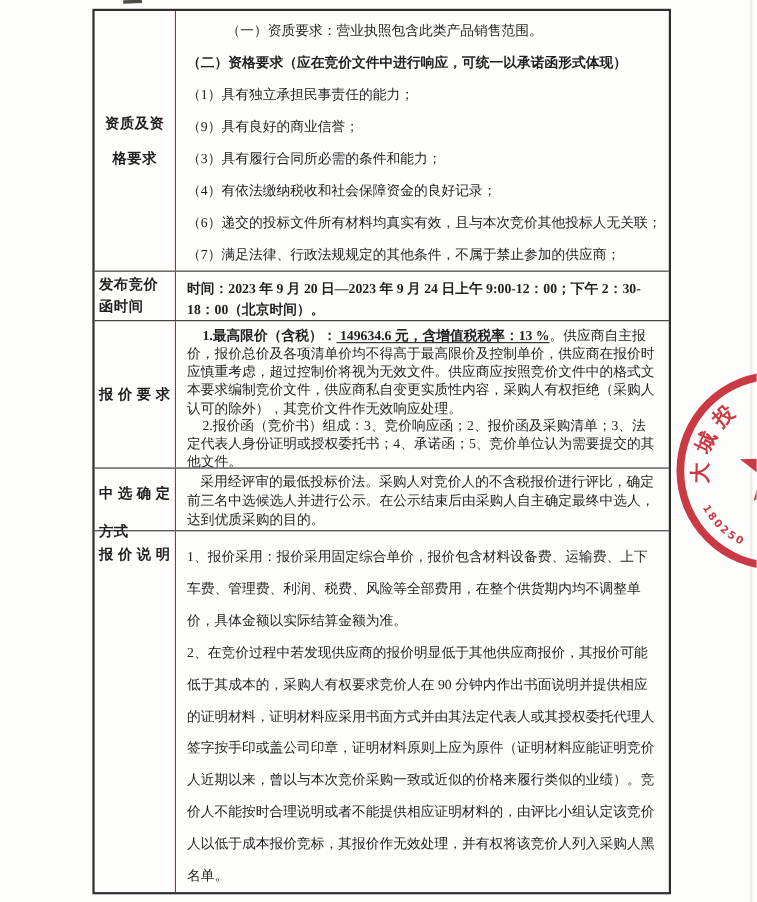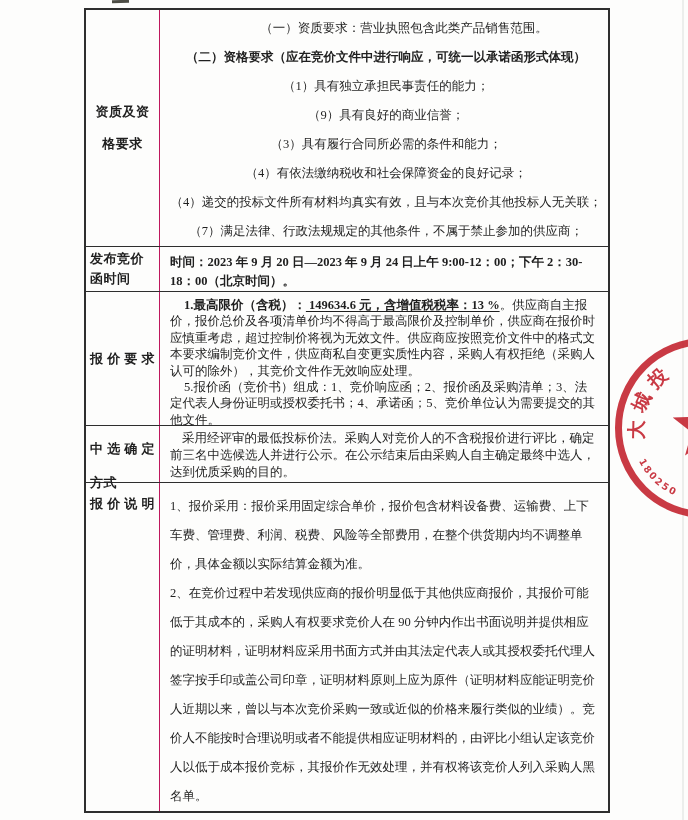--- a/index.html
+++ b/index.html
@@ -39,21 +39,21 @@
   .lab-r2 .label-text { line-height:20px; }
   .lab-r3 { justify-content:center; }
   .lab-r3 .label-text { line-height:16px; text-align:justify; text-align-last:justify; }
   .lab-r4 { padding-top:6px; }
   .lab-r4 .label-text { line-height:34px; text-align:justify; text-align-last:left; }
   .lab-r5 { padding-top:13px; }
   .lab-r5 .label-text { line-height:16px; text-align:justify; text-align-last:justify; }
 
   .content-cell { flex:1; font-size:12.5px; overflow:hidden; }
 
-  .c1 { padding:4px 6px 0 10px;text-align:center; }
+  .c1 { padding:4px 6px 0 10px; }
   .c1 .req-item { line-height:29px; white-space:nowrap; }
   .c1 .req-item.indented { padding-left:36px; }
   .c1 .req-item.bold { font-weight:700; }
 
   .c2 { padding:6px 8px 0 10px; line-height:19px; font-weight:700; }
 
   .c3 { padding:5px 10px 0 10px; line-height:16.4px; }
   .c3 p { text-indent:14px; }
   .c3 .prefix { font-weight:700; }
   .c3 .filled { font-weight:700; text-decoration:underline; text-underline-offset:2px; }
@@ -78,39 +78,39 @@
     <div class="label-cell lab-center">
       <div class="label-text">资质及资格要求</div>
     </div>
     <div class="content-cell c1">
       <div class="req-item indented">（一）资质要求：营业执照包含此类产品销售范围。</div>
       <div class="req-item bold">（二）资格要求（应在竞价文件中进行响应，可统一以承诺函形式体现）</div>
       <div class="req-item">（1）具有独立承担民事责任的能力；</div>
       <div class="req-item">（9）具有良好的商业信誉；</div>
       <div class="req-item">（3）具有履行合同所必需的条件和能力；</div>
       <div class="req-item">（4）有依法缴纳税收和社会保障资金的良好记录；</div>
-      <div class="req-item">（4）递交的投标文件所有材料均真实有效，且与本次竞价其他投标人无关联；</div>
+      <div class="req-item">（6）递交的投标文件所有材料均真实有效，且与本次竞价其他投标人无关联；</div>
       <div class="req-item">（7）满足法律、行政法规规定的其他条件，不属于禁止参加的供应商；</div>
     </div>
   </div>
 
   <div class="row bordered r2">
     <div class="label-cell lab-r2">
       <div class="label-text">发布竞价函时间</div>
     </div>
     <div class="content-cell c2">时间：2023 年 9 月 20 日—2023 年 9 月 24 日上午 9:00-12：00；下午 2：30-18：00（北京时间）。</div>
   </div>
 
   <div class="row bordered r3">
     <div class="label-cell lab-r3">
       <div class="label-text">报价要求</div>
     </div>
     <div class="content-cell c3">
       <p><span class="prefix">1.最高限价（含税）：</span><span class="filled"> 149634.6 元，含增值税税率：13 %</span><span>。供应商自主报价，报价总价及各项清单价均不得高于最高限价及控制单价，供应商在报价时应慎重考虑，超过控制价将视为无效文件。供应商应按照竞价文件中的格式文本要求编制竞价文件，供应商私自变更实质性内容，采购人有权拒绝（采购人认可的除外），其竞价文件作无效响应处理。</span></p>
-      <p>5.报价函（竞价书）组成：1、竞价响应函；2、报价函及采购清单；3、法定代表人身份证明或授权委托书；4、承诺函；5、竞价单位认为需要提交的其他文件。</p>
+      <p>2.报价函（竞价书）组成：3、竞价响应函；2、报价函及采购清单；3、法定代表人身份证明或授权委托书；4、承诺函；5、竞价单位认为需要提交的其他文件。</p>
 
     </div>
   </div>
 
   <div class="row bordered r4">
     <div class="label-cell lab-r4">
       <div class="label-text">中选确定方式</div>
     </div>
     <div class="content-cell c4">
       <p>采用经评审的最低投标价法。采购人对竞价人的不含税报价进行评比，确定前三名中选候选人并进行公示。在公示结束后由采购人自主确定最终中选人，达到优质采购的目的。</p>

